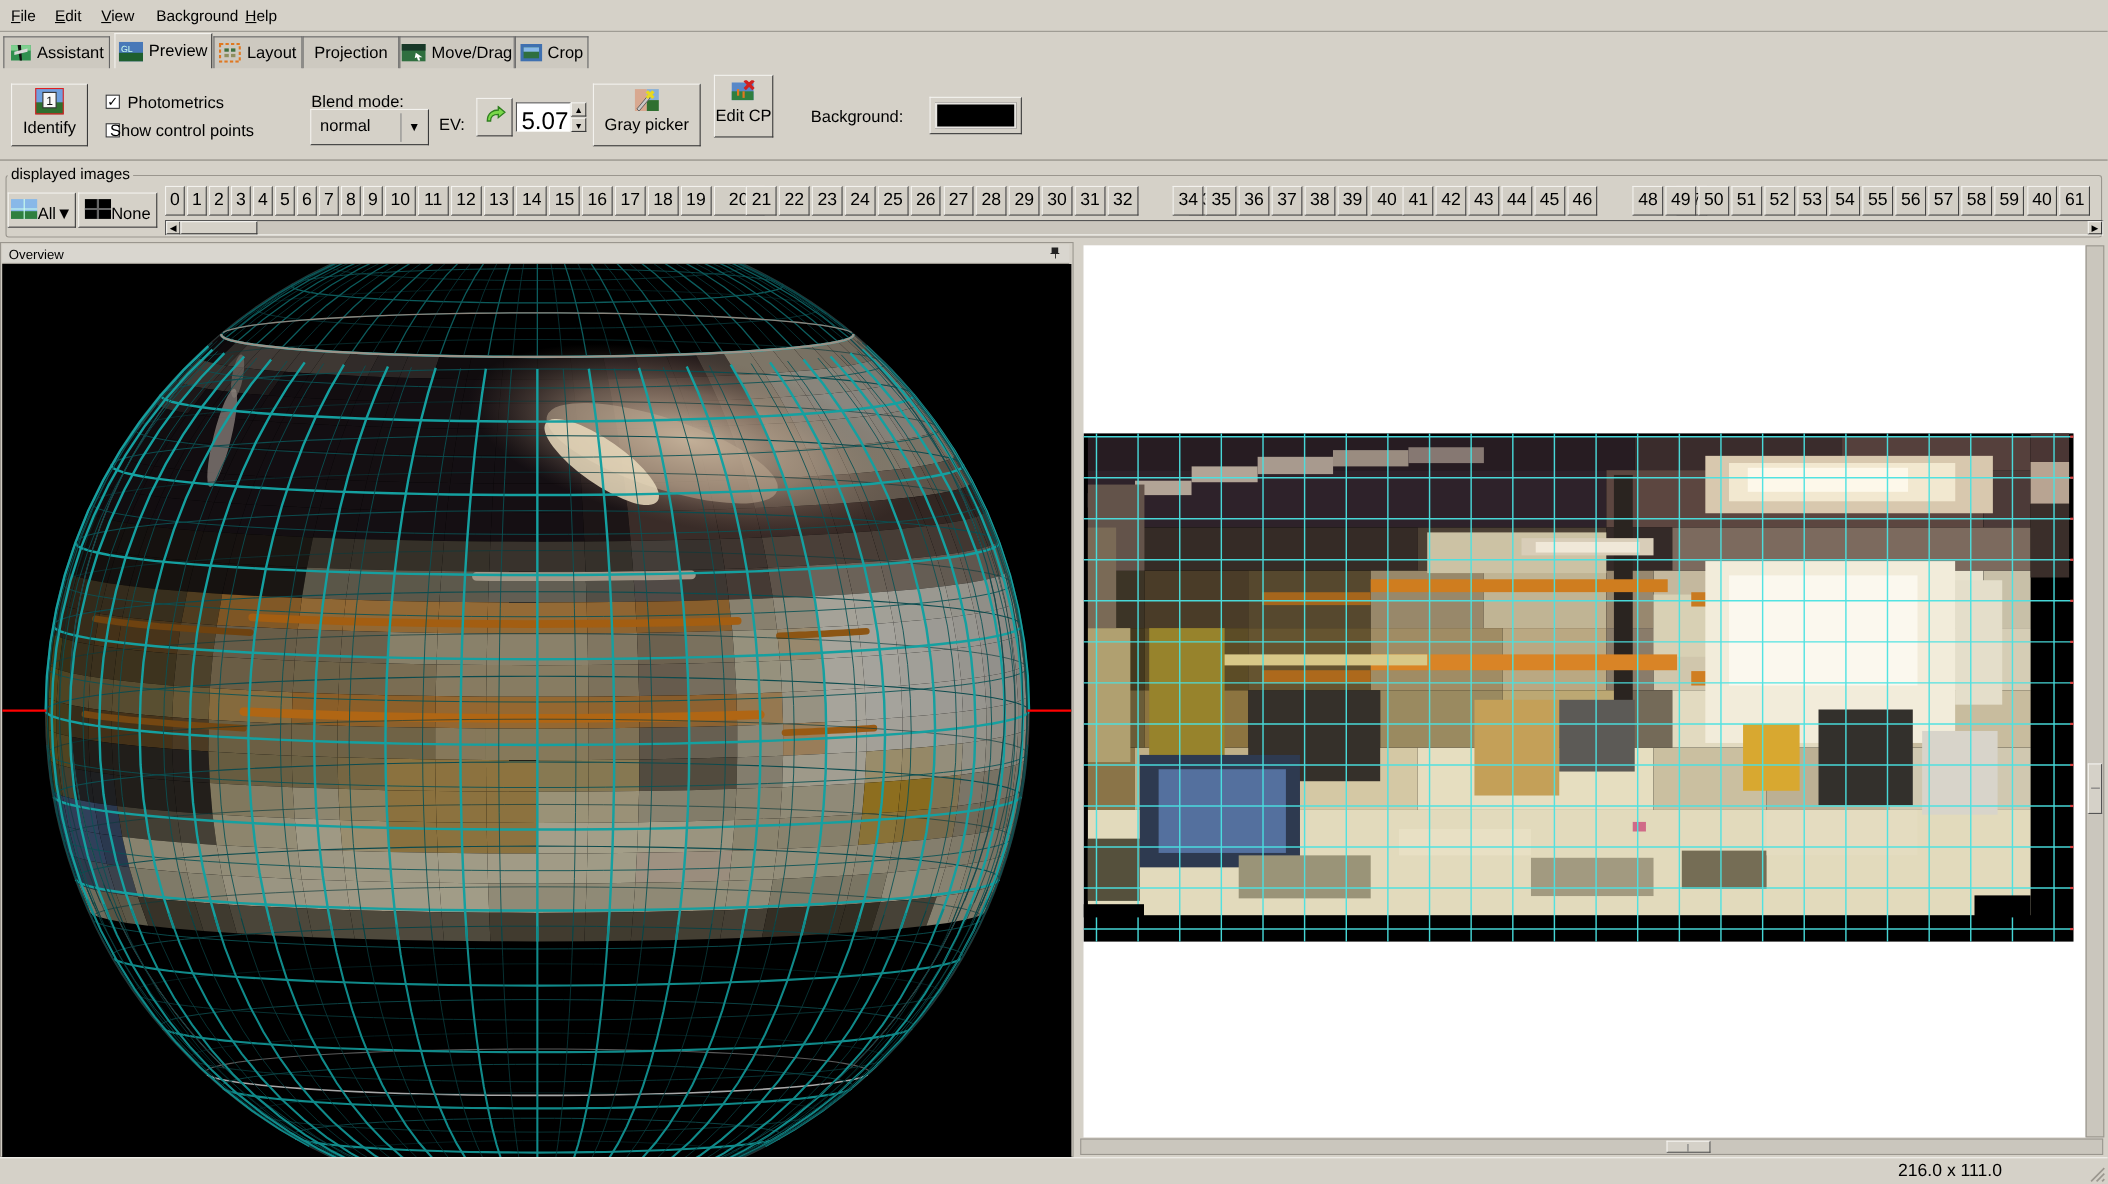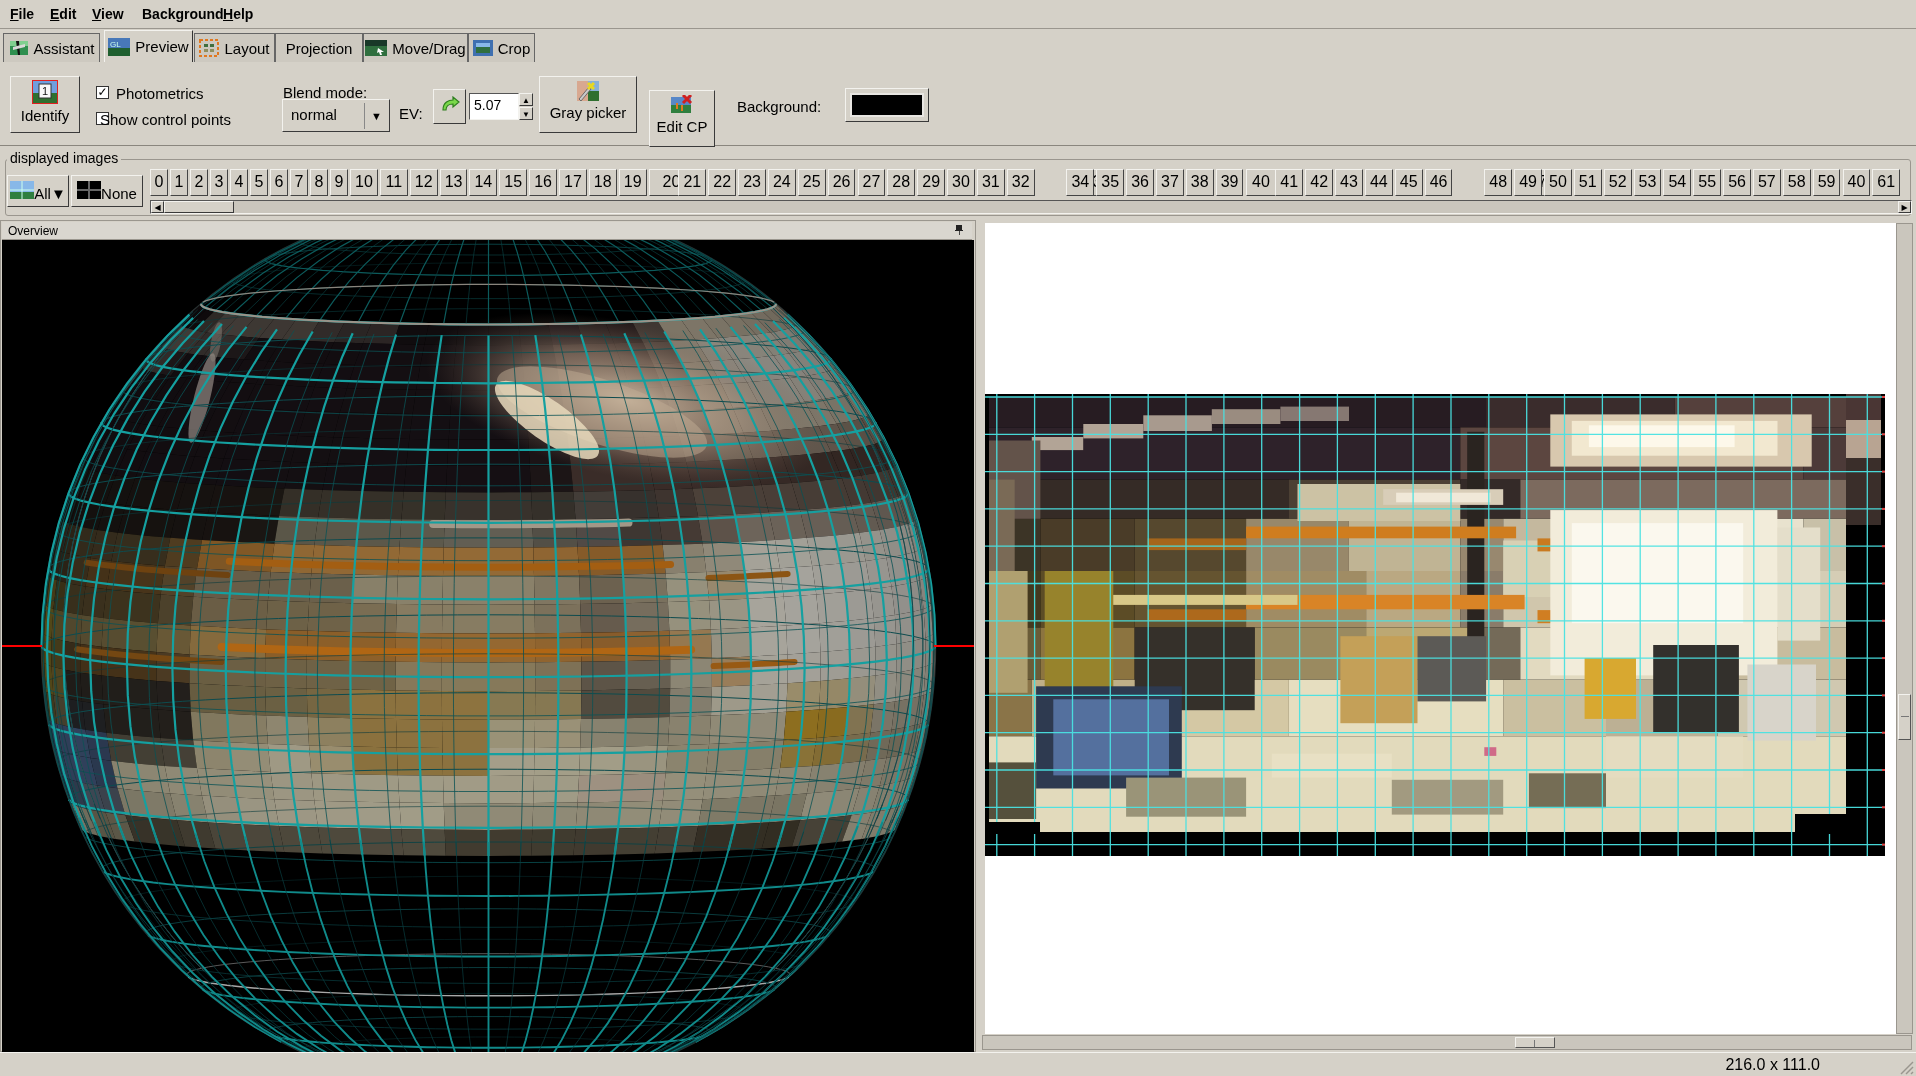--- a/index.html
+++ b/index.html
@@ -2,21 +2,21 @@
 <html><head><meta charset="utf-8"><style>
 * { margin:0; padding:0; box-sizing:border-box; }
 html,body { width:1916px; height:1076px; overflow:hidden; background:#d5d1c8;
   font-family:"Liberation Sans", sans-serif; color:#000; }
 .raised { border-top:1px solid #f3f2ee; border-left:1px solid #f3f2ee;
   border-right:1px solid #555; border-bottom:1px solid #555; background:#d5d1c8; }
 .sunken { border-top:1px solid #555; border-left:1px solid #555;
   border-right:1px solid #f3f2ee; border-bottom:1px solid #f3f2ee; }
 .menubar { position:absolute; left:0; top:0; width:1916px; height:29px;
   border-bottom:1px solid #9a968e; font-size:14px; }
-.menubar span { position:absolute; top:6px;font-weight:bold; }
+.menubar span { position:absolute; top:6px; }
 u { text-decoration:underline; }
 .tabs { position:absolute; left:0; top:30px; width:1916px; height:32px; }
 .tab { position:absolute; top:3px; height:29px; background:#cdc9c0;
   border:1px solid #666; border-bottom:none; font-size:15px;
   display:flex; align-items:center; justify-content:center; white-space:nowrap; gap:5px; }
 .tab.sel { top:0; height:32px; background:#d5d1c8; border-color:#333;
   border-top:1px solid #f3f2ee; border-left:1px solid #f3f2ee; z-index:3; }
 .tab svg { flex:0 0 auto; }
 .toolbar { position:absolute; left:0; top:62px; width:1916px; height:84px;
   border-bottom:1px solid #8a867e; font-size:15px; }
@@ -92,31 +92,31 @@
  <div style="position:absolute;left:100px;top:49px">Show control points</div>
  <div style="position:absolute;left:283px;top:22px">Blend mode:</div>
  <div class="btn" style="left:282px;top:37px;width:108px;height:33px;text-align:left;padding:6px 0 0 8px">normal
    <span style="position:absolute;right:24px;top:3px;height:26px;border-left:1px solid #888"></span>
    <span style="position:absolute;right:7px;top:10px;font-size:11px">▼</span></div>
  <div style="position:absolute;left:399px;top:43px">EV:</div>
  <div class="btn" style="left:433px;top:27px;width:33px;height:35px;padding-top:6px">
    <svg width="20" height="16" viewBox="0 0 20 16">
         <path d="M3 14 C3 6 9 4 13 4 L13 1 L19 6 L13 11 L13 8 C8 8 6 10 6 14 Z" fill="#7ad84a" stroke="#2f7f1f" stroke-width="1.2"></path>
       </svg></div>
- <div class="sunken" style="position:absolute;left:469px;top:31px;width:50px;height:27px;background:#fff;font-size:14px;padding:3px 0 0 4px">5.07</div>
+ <div class="sunken" style="position:absolute;left:469px;top:31px;width:50px;height:27px;background:#fff;font-size:22px;padding:3px 0 0 4px">5.07</div>
  <div class="btn" style="left:519px;top:31px;width:14px;height:13px;font-size:8px;padding-top:2px">▲</div>
  <div class="btn" style="left:519px;top:45px;width:14px;height:13px;font-size:8px;padding-top:2px">▼</div>
  <div class="btn" style="left:539px;top:14px;width:98px;height:57px;padding-top:4px"><svg width="22" height="20" viewBox="0 0 22 20">
         <rect x="0" y="0" width="11" height="20" fill="#d8a890"></rect>
         <rect x="11" y="0" width="11" height="10" fill="#88b0d8"></rect>
         <rect x="11" y="10" width="11" height="10" fill="#2f6f2f"></rect>
         <path d="M2 18 L12 6 L14 8 L4 20 Z" fill="#c8c8c8" stroke="#555" stroke-width="0.8"></path>
         <path d="M11 2 L17 8 M17 2 L11 8" stroke="#e8d820" stroke-width="3"></path>
       </svg><br>Gray picker</div>
- <div class="btn" style="left:649px;top:28px;width:66px;height:57px;padding-top:4px"><svg width="22" height="20" viewBox="0 0 22 20">
+ <div class="btn" style="left:649px;top:6px;width:54px;height:57px;padding-top:4px"><svg width="22" height="20" viewBox="0 0 22 20">
         <rect x="0" y="2" width="20" height="16" fill="#5888c8"></rect>
         <rect x="0" y="10" width="20" height="8" fill="#2f7f3f"></rect>
         <path d="M12 0 L16 4 L20 0 M12 8 L16 4 L20 8" stroke="#d02020" stroke-width="3" fill="none"></path>
         <rect x="5" y="8" width="2" height="6" fill="#e07820"></rect>
         <rect x="10" y="10" width="2" height="6" fill="#e07820"></rect>
       </svg><br>Edit CP</div>
  <div style="position:absolute;left:737px;top:36px">Background:</div>
  <div class="btn" style="left:845px;top:26px;width:84px;height:34px;padding:4px">
    <div style="width:100%;height:100%;background:#000;border:2px solid #e8e6e2"></div>
     </div>

